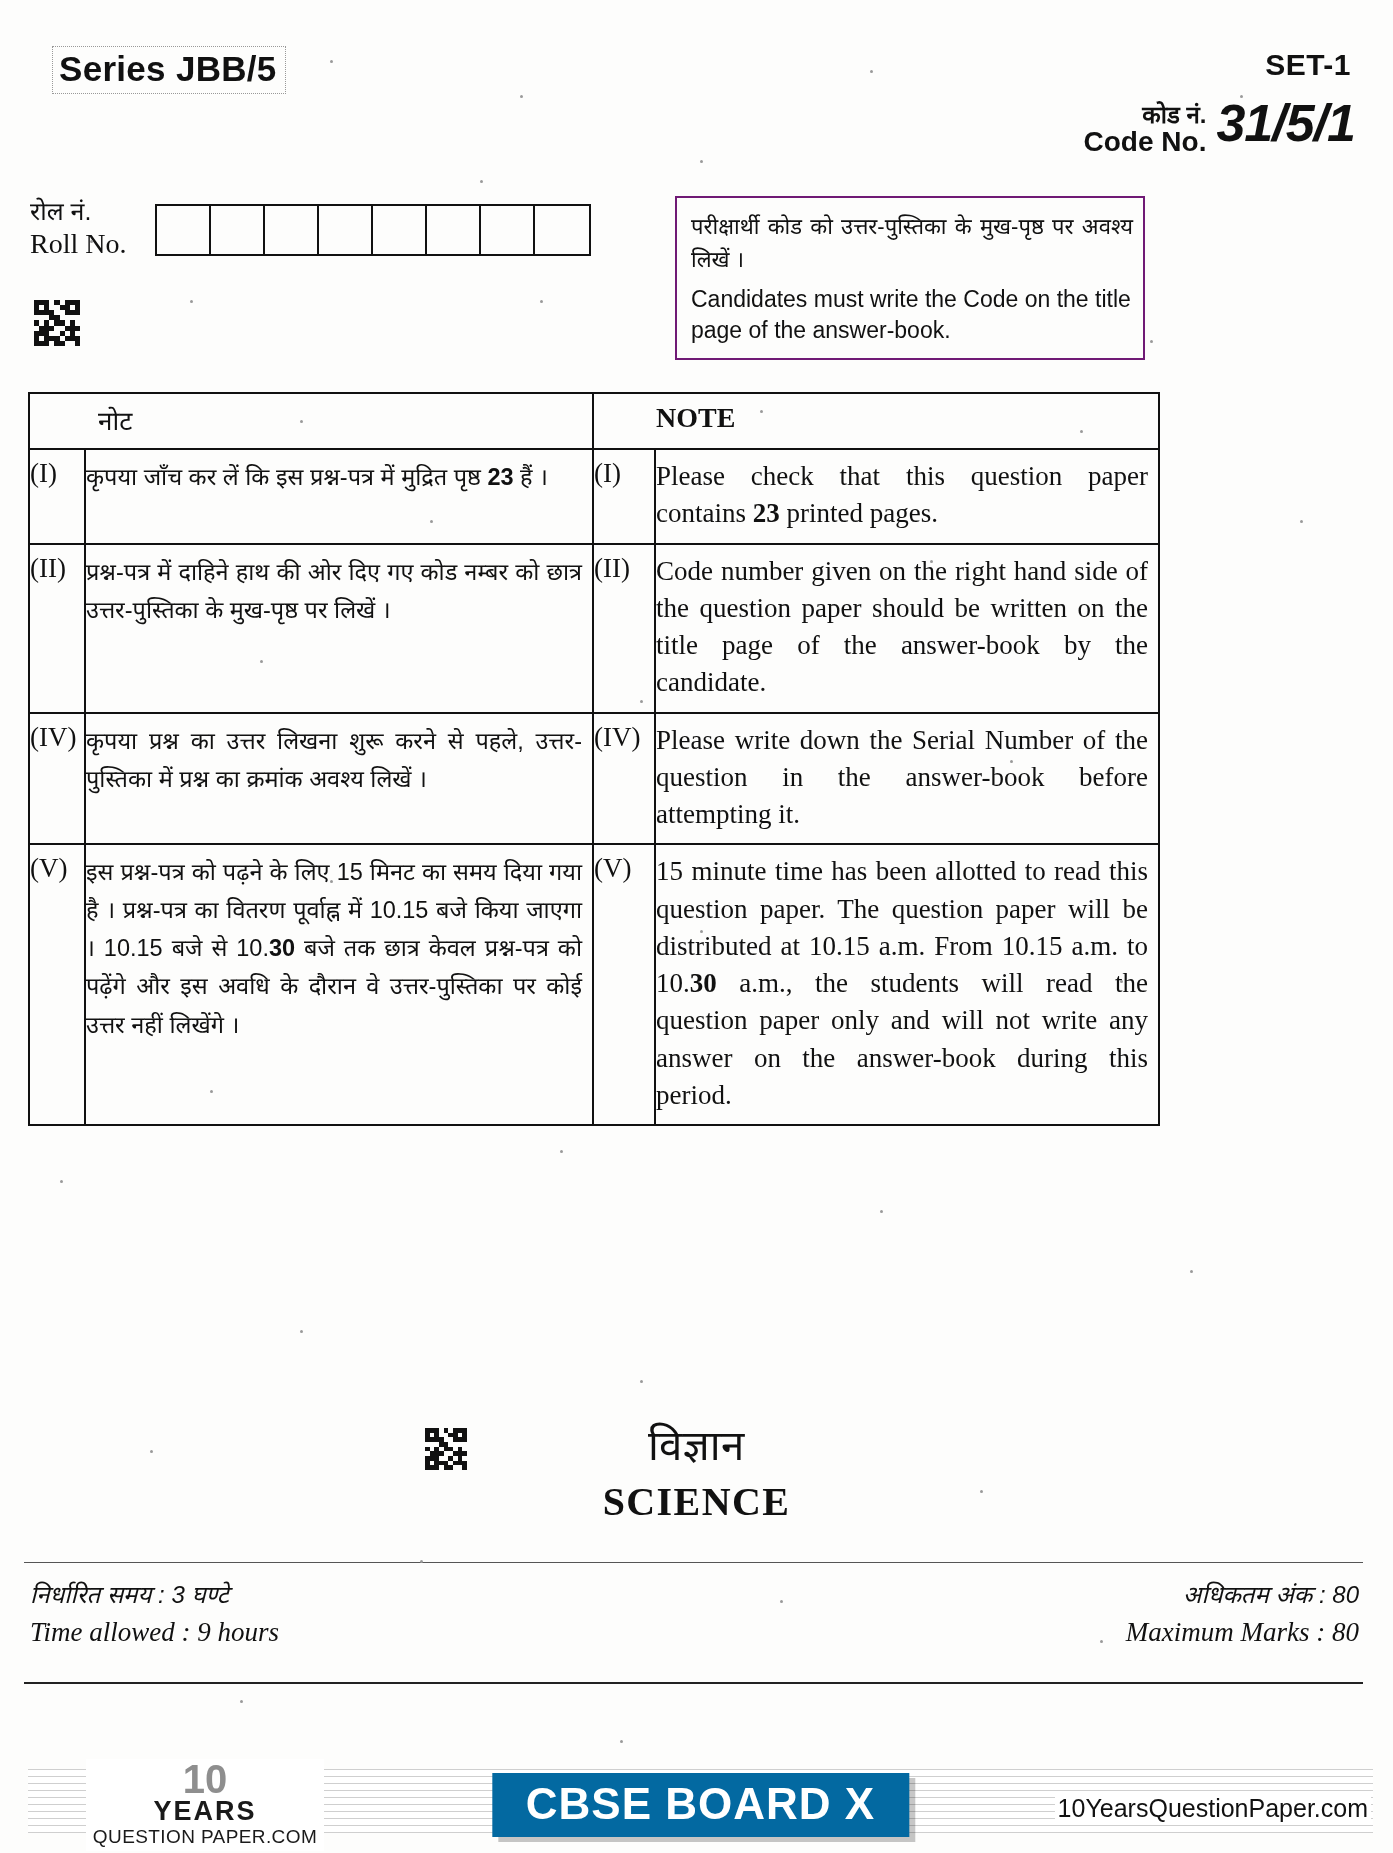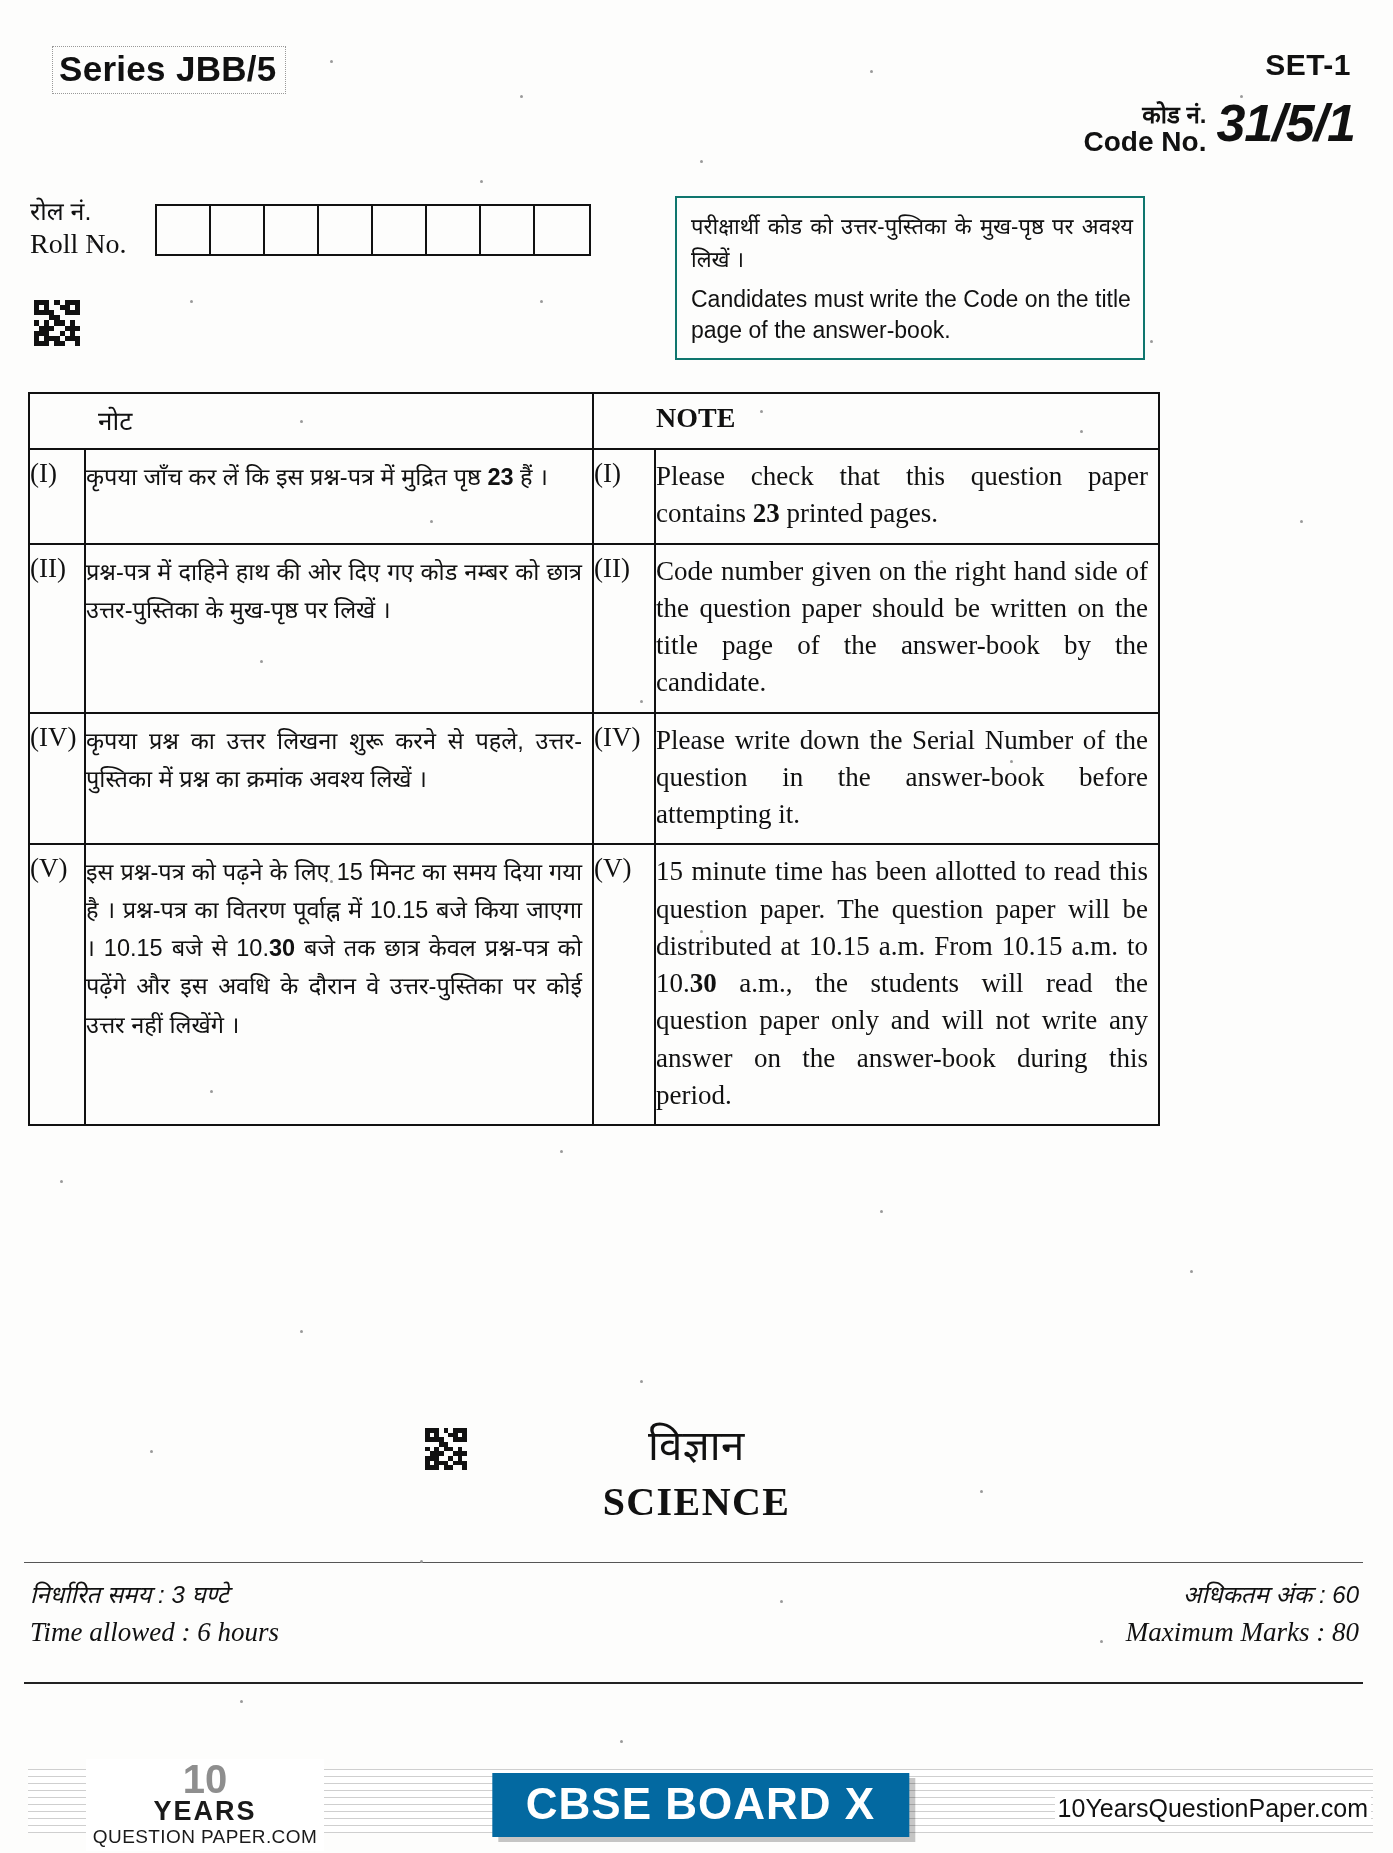--- a/index.html
+++ b/index.html
@@ -113,21 +113,21 @@
   }
   .qr i { background: #111; }
   .qr-top { left: 34px; top: 300px; width: 46px; height: 46px; }
   .qr-mid { left: 425px; top: 1428px; width: 42px; height: 42px; }
 
   
   .cand-box {
     position: absolute;
     left: 675px; top: 196px;
     width: 470px;
-    border: 2px solid #0f766e;
+    border: 2px solid #701a75;
     padding: 12px 10px 12px 14px;
     box-sizing: border-box;
   }
   .cand-hi {
     font-family: "Liberation Sans", sans-serif;
     font-size: 22px;
     line-height: 1.5;
     text-align: justify;
     text-align-last: left;
   }
@@ -560,24 +560,24 @@
       <i style="background: transparent;"></i>
       <i style="background: transparent;"></i>
       <i></i>
     </div>
   <div class="subject-hi">विज्ञान</div>
   <div class="subject-en">SCIENCE</div>
 
   <div class="rule-top"></div>
   <div class="tm-left">
     <span class="tm-hi">निर्धारित समय : 3 घण्टे</span>
-    <span class="tm-en">Time allowed : 6 hours</span>
+    <span class="tm-en">Time allowed : 9 hours</span>
   </div>
   <div class="tm-right">
-    <span class="tm-hi">अधिकतम अंक : 60</span>
+    <span class="tm-hi">अधिकतम अंक : 80</span>
     <span class="tm-en">Maximum Marks : 80</span>
   </div>
   <div class="rule-bottom"></div>
 
   <div class="footer">
     <div class="foot-lines"></div>
     <div class="foot-logo">
       <span class="ten">10</span>
       <span class="years">YEARS</span>
       <span class="dom">QUESTION PAPER.COM</span>

